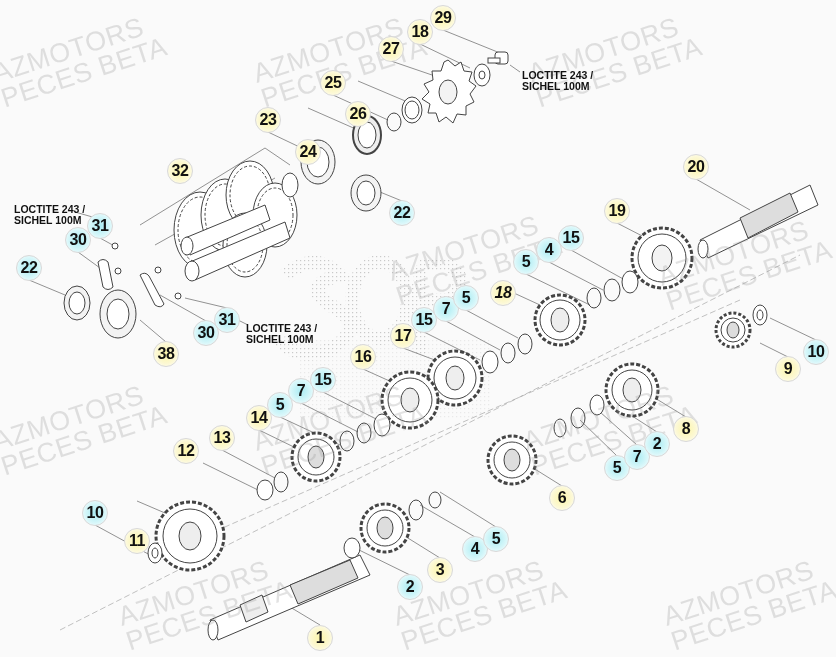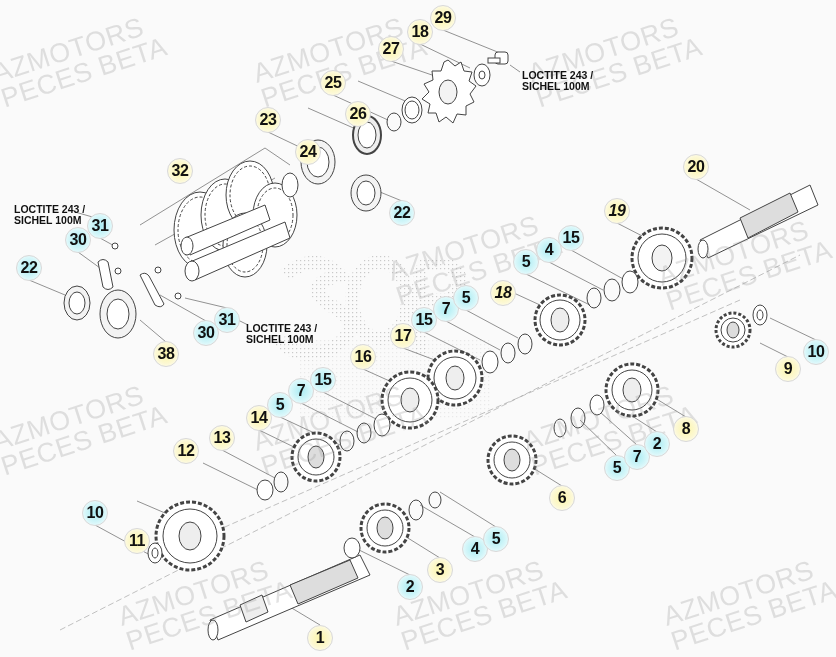--- a/index.html
+++ b/index.html
@@ -313,21 +313,21 @@
       <div class="callout small" style="left: 323px; top: 380px;">15</div>
       <div class="callout main" style="left: 363px; top: 357px;">16</div>
       <div class="callout main" style="left: 403px; top: 336px;">17</div>
       <div class="callout small" style="left: 424px; top: 320px;">15</div>
       <div class="callout small" style="left: 446px; top: 309px;">7</div>
       <div class="callout small" style="left: 466px; top: 298px;">5</div>
       <div class="callout main" style="left: 503px; top: 293px; font-style: italic;">18</div>
       <div class="callout small" style="left: 526px; top: 262px;">5</div>
       <div class="callout small" style="left: 549px; top: 250px;">4</div>
       <div class="callout small" style="left: 571px; top: 238px;">15</div>
-      <div class="callout main" style="left: 617px; top: 211px; font-style: italic;">19</div>
+      <div class="callout main" style="left: 617px; top: 211px;">19</div>
       <div class="callout main" style="left: 696px; top: 167px;">20</div>
       <div class="callout main" style="left: 166px; top: 354px;">38</div>
       <div class="callout small" style="left: 29px; top: 268px;">22</div>
       <div class="callout small" style="left: 402px; top: 213px;">22</div>
       <div class="callout main" style="left: 268px; top: 120px;">23</div>
       <div class="callout main" style="left: 308px; top: 96px; margin-top: 43px;">24</div>
       <div class="callout main" style="left: 333px; top: 83px;">25</div>
       <div class="callout main" style="left: 358px; top: 69px; margin-top: 32px;">26</div>
       <div class="callout main" style="left: 391px; top: 49px;">27</div>
       <div class="callout main" style="left: 420px; top: 32px;">18</div>

